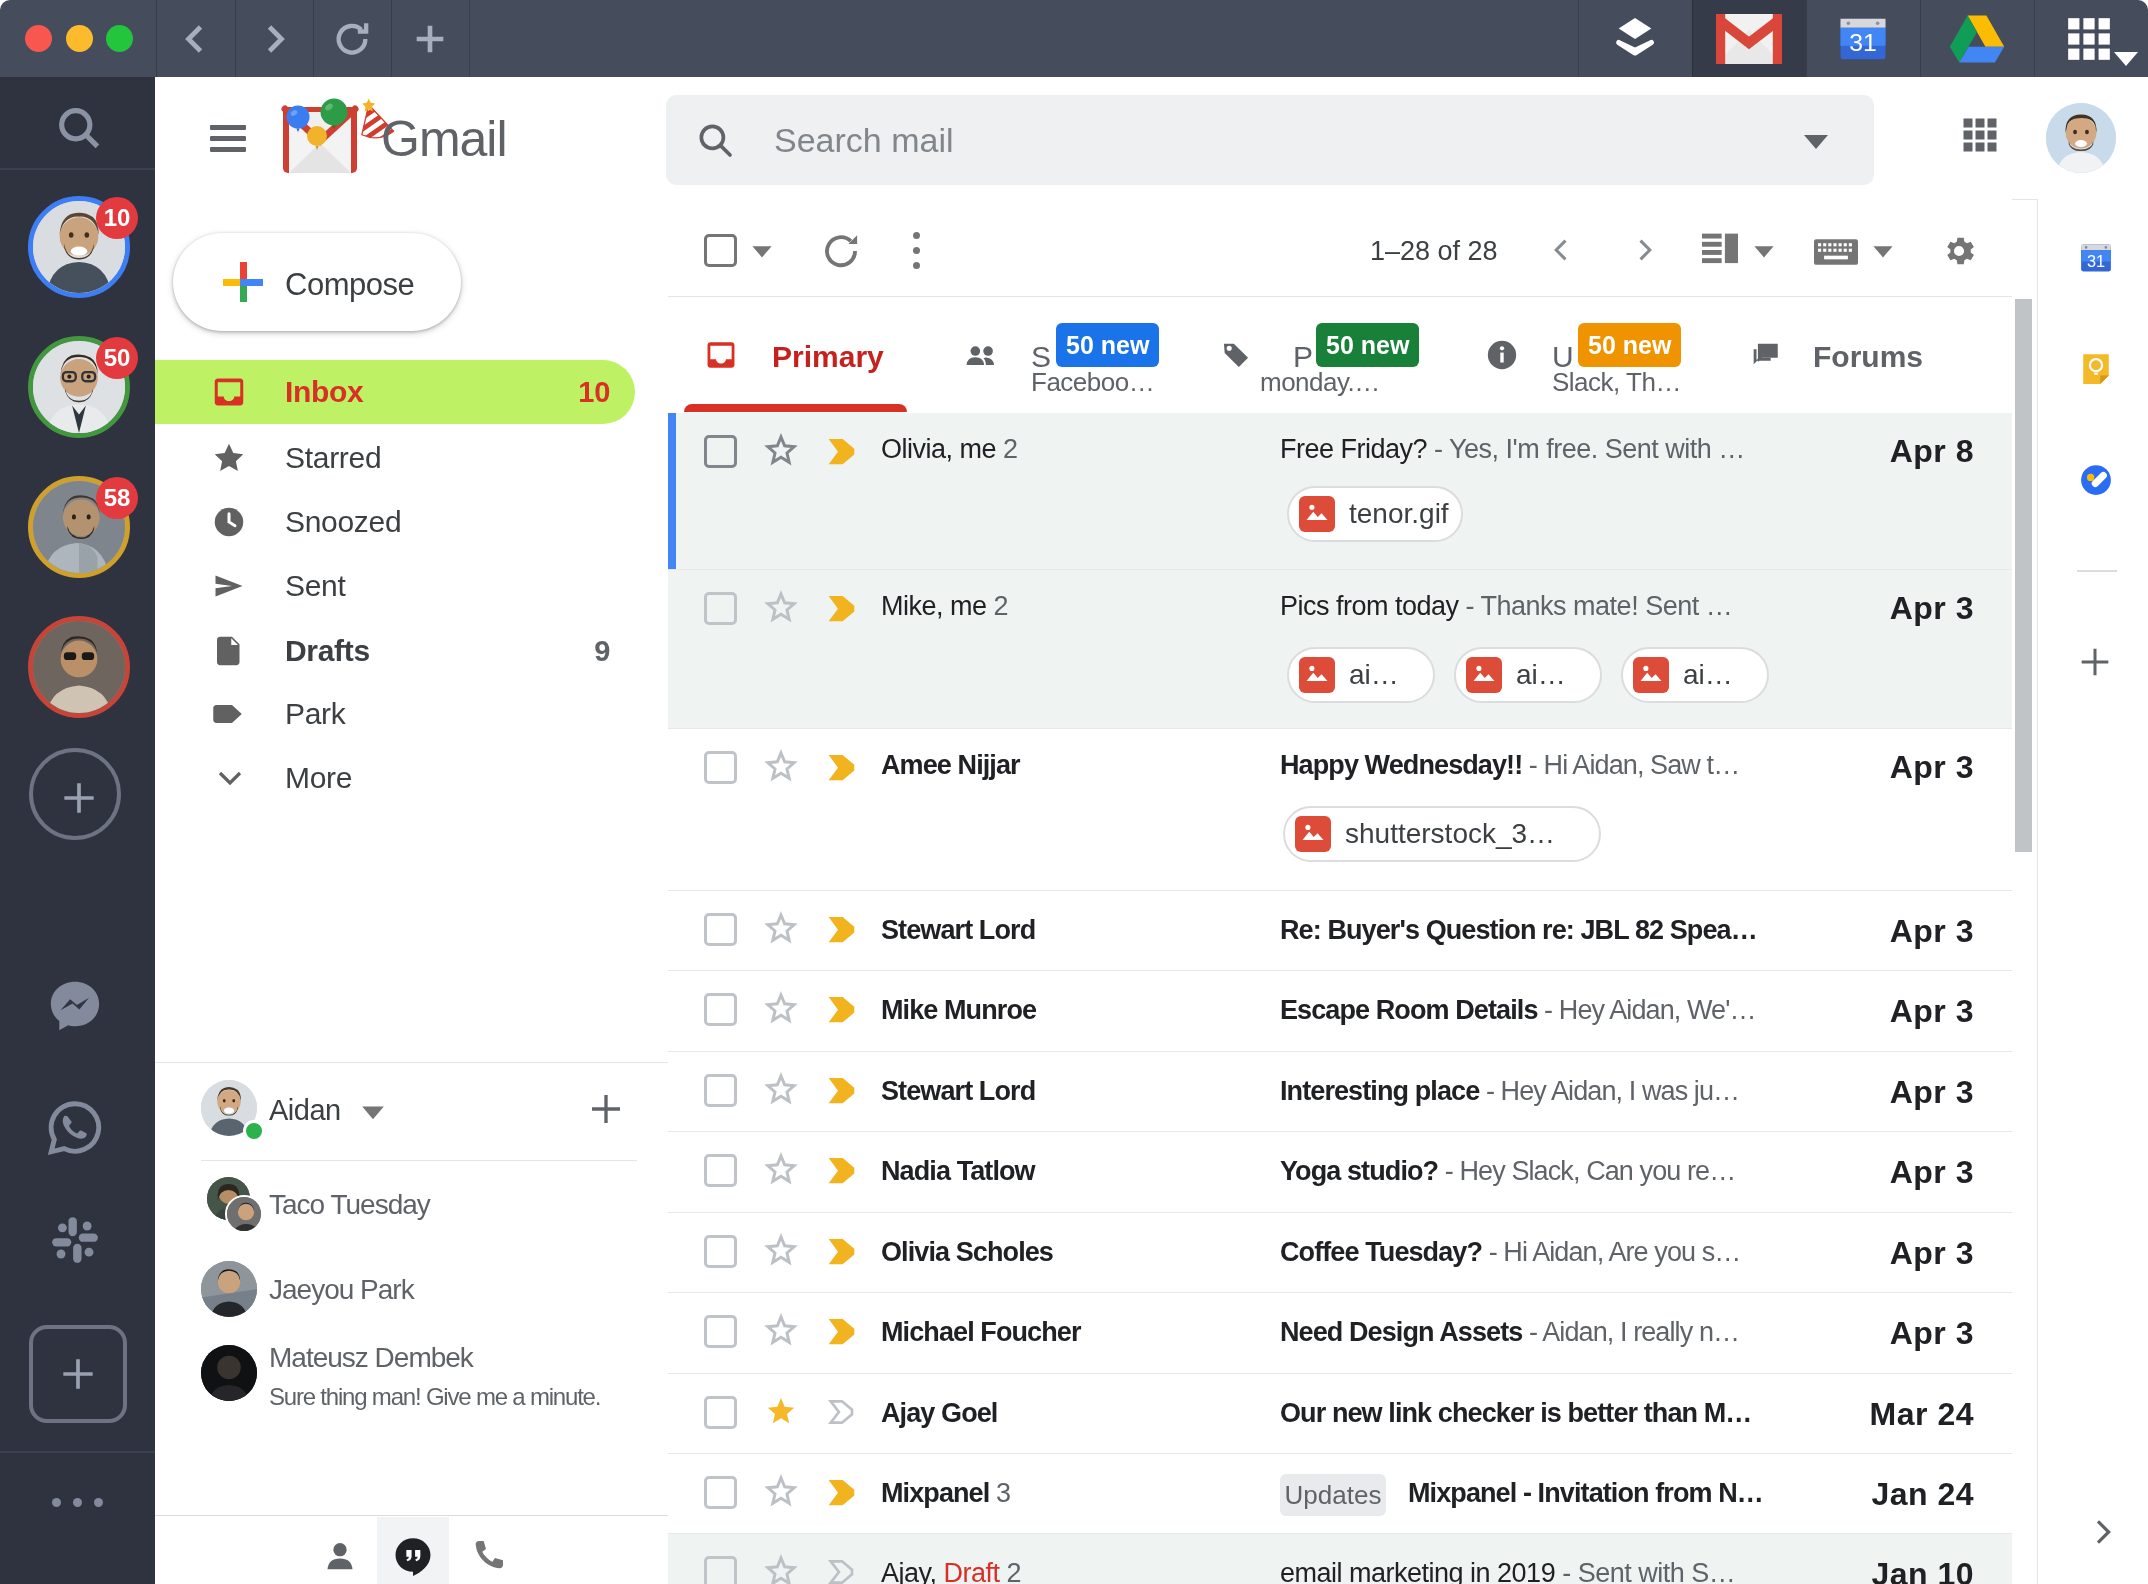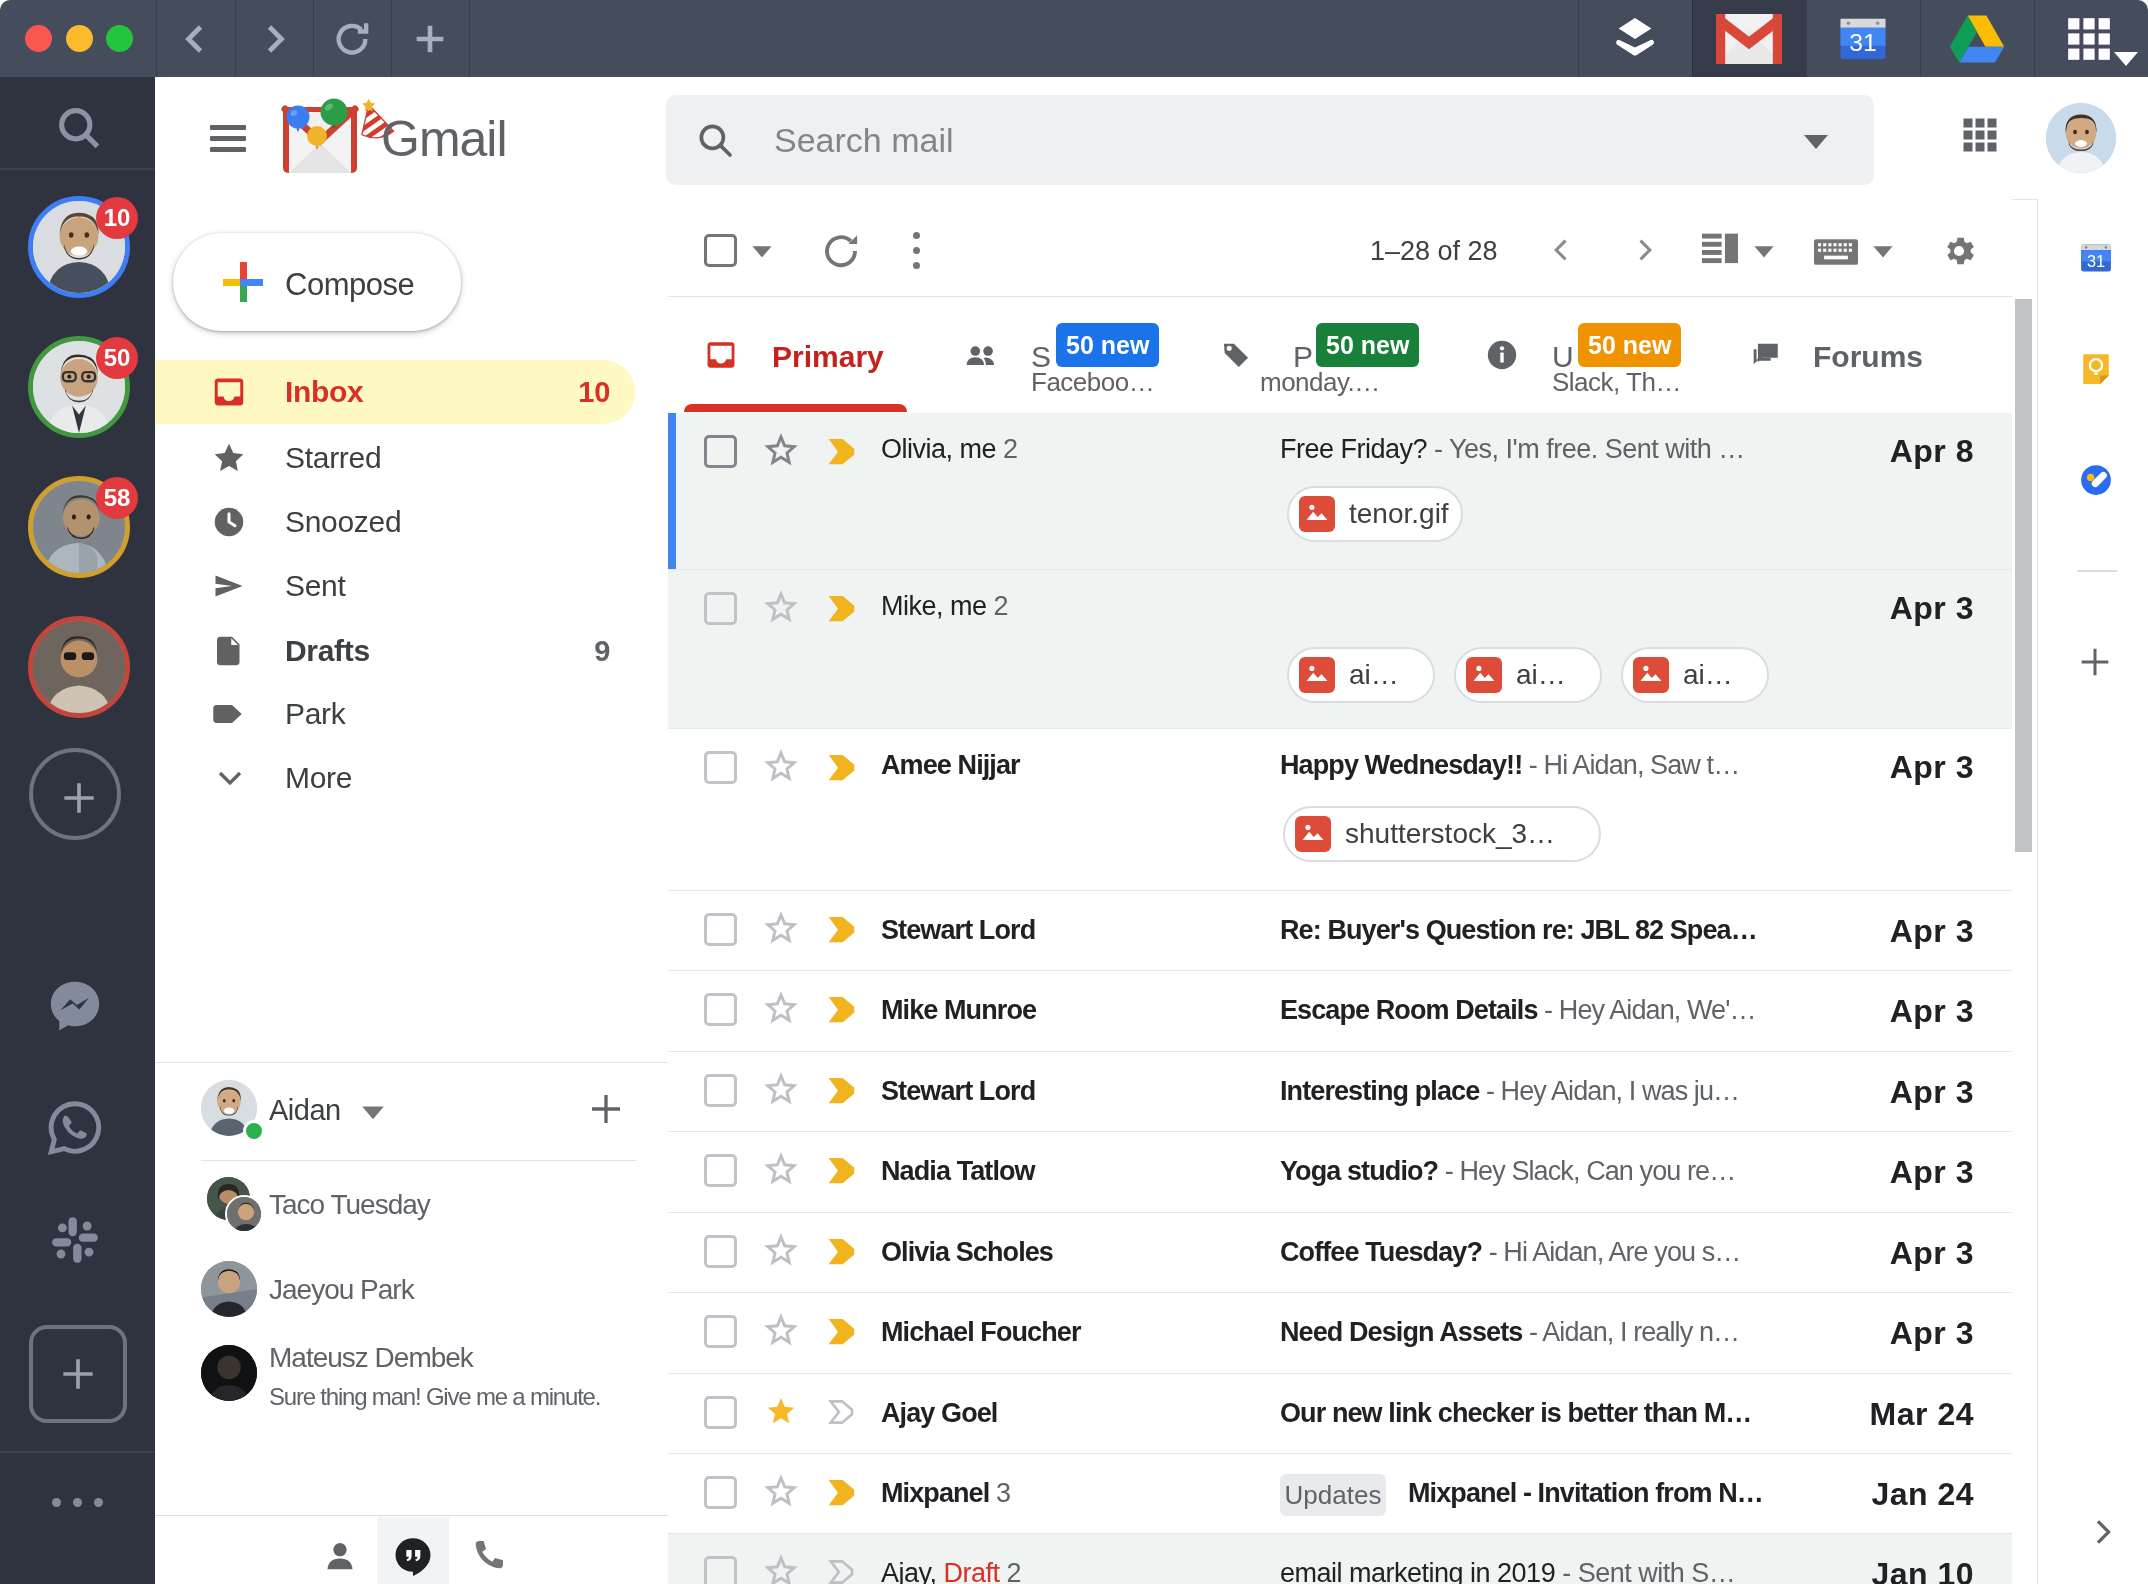--- a/index.html
+++ b/index.html
@@ -25,21 +25,21 @@
 #searchbar { left:511px; top:18px; width:1208px; height:90px; background:#eef0f2; border-radius:10px; }
 
 
 #leftnav { left:155px; top:199px; width:513px; height:1385px; background:#fff; }
 #compose { left:18px; top:34px; width:288px; height:98px; background:#fff; border-radius:49px;
   box-shadow:0 2px 6px rgba(60,64,67,0.25), 0 1px 3px rgba(60,64,67,0.3); }
 .navrow { left:0; width:480px; height:64px; display:flex; align-items:center; color:#3c4043; font-size:30px; letter-spacing:-0.3px; }
 .navrow .ni { position:absolute; left:56px; width:36px; height:36px; }
 .navrow .nt { position:absolute; left:130px; }
 .navrow .nc { position:absolute; right:25px; font-size:29px; color:#5f6368; }
-#inboxrow { background:#fef9c3; border-radius:0 32px 32px 0; color:#d93025; font-weight:bold; }
+#inboxrow { background:#bef264; border-radius:0 32px 32px 0; color:#d93025; font-weight:bold; }
 
 
 #mail { left:668px; top:199px; width:1344px; height:1385px; background:#fff; }
 .hairline { background:#e3e6e8; height:1px; }
 .row { left:0; width:1344px; background:#fff; }
 .rowline { position:absolute; left:0; bottom:0; width:1344px; height:1px; background:#e6e8ea; }
 .read { background:#eff3f2; }
 .cb { position:absolute; width:33px; height:33px; border:3px solid #c0c4c9; border-radius:5px; }
 .sender { position:absolute; left:213px; font-size:27px; letter-spacing:-0.5px; color:#202124; }
 .subject { position:absolute; left:612px; font-size:27px; letter-spacing:-0.5px; color:#202124; white-space:nowrap; }
@@ -572,20 +572,21 @@
   </div>
   <div class="row abs read" style="top:371px; height:159px;">
     <div class="cb" style="left:36px; top:22px;"></div>
     <svg class="abs star" style="left:93px; top:18px;" width="40" height="40" viewBox="0 0 24 24">
           <path d="M12 3.6 l2.2 5.3 5.7 .5 -4.3 3.8 1.3 5.6 -4.9 -3 -4.9 3 1.3 -5.6 -4.3 -3.8 5.7 -.5 Z" fill="none" stroke="#bdc1c6" stroke-width="1.8"></path>
         </svg>
     <svg class="abs" style="left:158px; top:23px;" width="32" height="30" viewBox="0 0 24 22">
           <path d="M2 2 h10.5 l8.7 7.3 v4.4 l-8.7 7.3 H2 l7 -9.5 Z" fill="#f1b31e"></path>
         </svg>
     <div class="sender" style="top:21px;">Mike, me <span style="color:#5f6368;">2</span></div>
+    <div class="subject" style="top:21px;">Pics from today <span class="snip">- Thanks mate! Sent …</span></div>
     <div class="date" style="top:20px;">Apr 3</div>
     <div class="chip" style="left:619px; top:77px; width:148px;"><span class="chipic"><svg width="36" height="36" viewBox="0 0 24 24">
               <path d="M5 16 L9.5 10.5 L12.5 14 L15 11.5 L19 16 Z" fill="#fff"></path>
               <circle cx="8.6" cy="7.6" r="1.7" fill="#fff"></circle>
             </svg></span>ai…</div>
     <div class="chip" style="left:786px; top:77px; width:148px;"><span class="chipic"><svg width="36" height="36" viewBox="0 0 24 24">
               <path d="M5 16 L9.5 10.5 L12.5 14 L15 11.5 L19 16 Z" fill="#fff"></path>
               <circle cx="8.6" cy="7.6" r="1.7" fill="#fff"></circle>
             </svg></span>ai…</div>
     <div class="chip" style="left:953px; top:77px; width:148px;"><span class="chipic"><svg width="36" height="36" viewBox="0 0 24 24">

